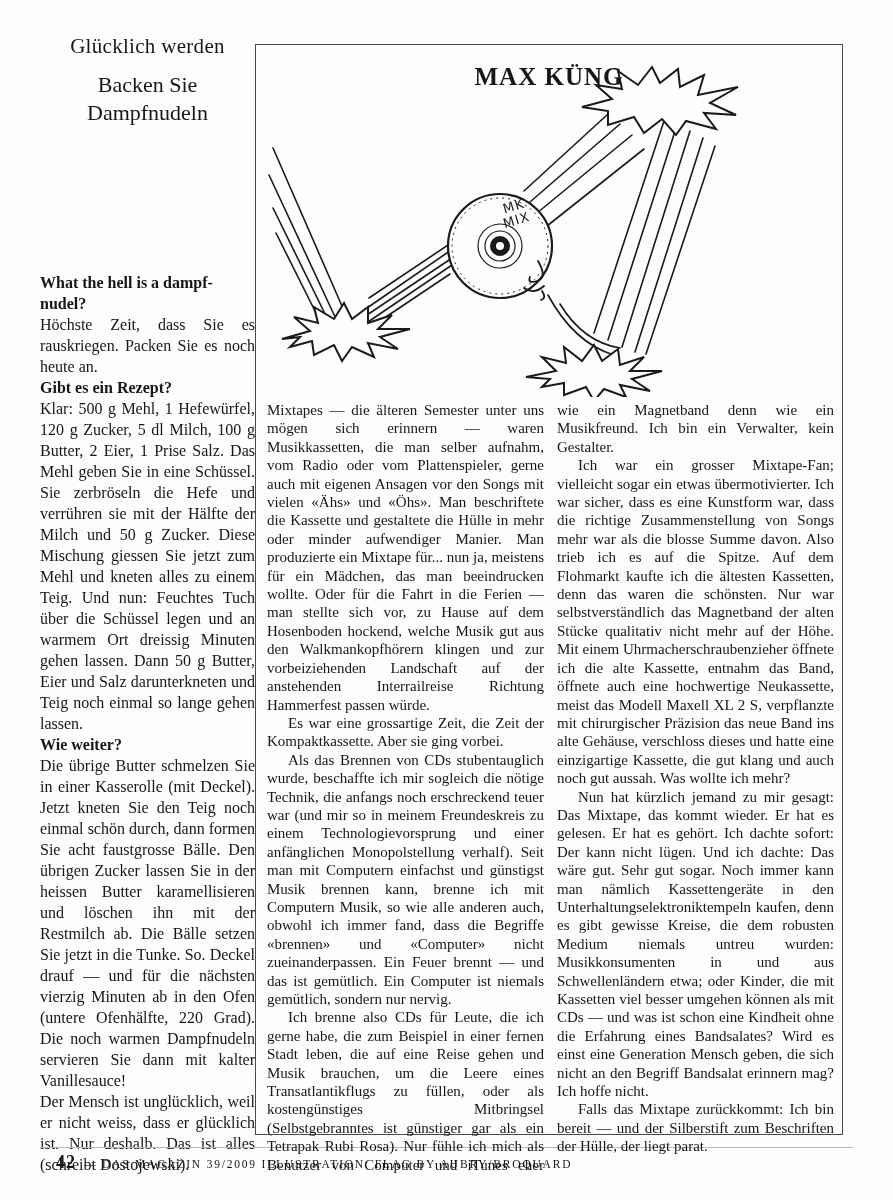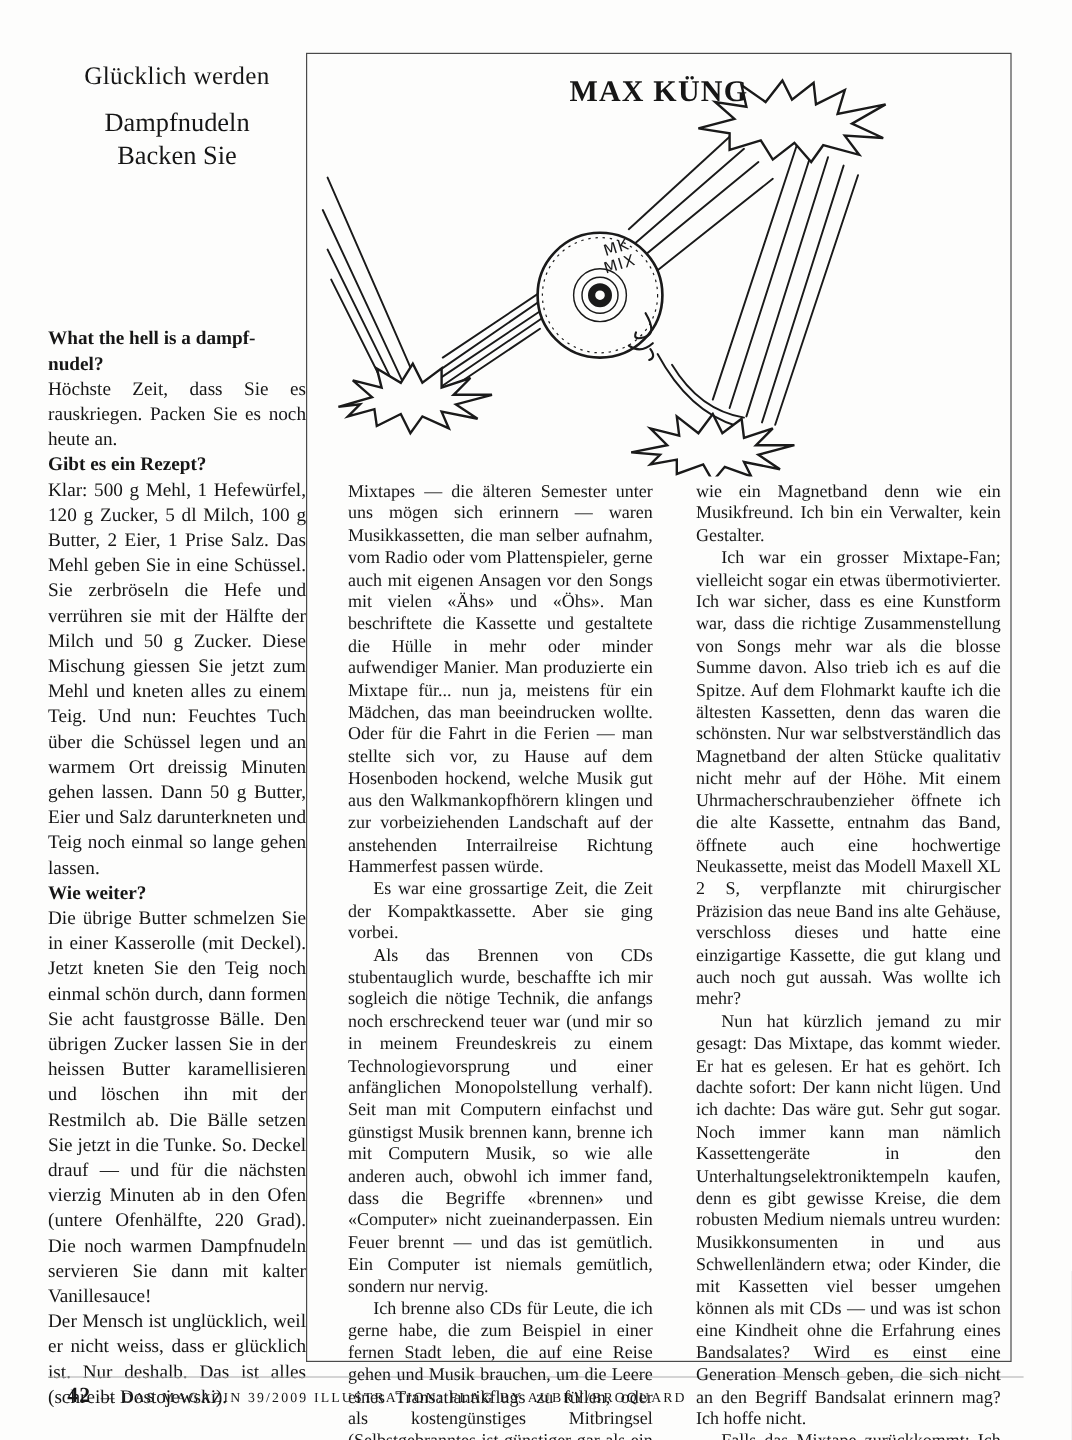--- a/index.html
+++ b/index.html
@@ -7,21 +7,21 @@
     position:relative;
     width:893px;height:1200px;
     background:#fdfdfc;
     margin:0 auto;
     font-family:"Liberation Serif", serif;
     color:#161616;
     overflow:hidden;
   }
   
   .side-head{
-    position:absolute;left:40px;top:51px;width:215px;
+    position:absolute;left:40px;top:34px;width:215px;
     text-align:center;
   }
   .kicker{font-size:21px;letter-spacing:.3px;}
   .issue{margin-top:16px;font-size:31px;line-height:30px;}
   .issue sup{font-size:15px;vertical-align:14px;margin-left:1px;}
   .issue .num{font-weight:bold;font-size:32px;margin-left:6px;}
   .side-title{margin-top:12px;font-size:22px;line-height:28px;}
   .side-qa{
     position:absolute;left:40px;top:272px;width:215px;
     font-size:16px;line-height:21px;text-align:justify;
@@ -39,42 +39,42 @@
     text-align:center;margin:0;
     font-size:25px;font-weight:bold;letter-spacing:1px;
     z-index:2;
   }
   .illustration{position:absolute;top:0;left:0;z-index:1;}
   .cols{
     position:absolute;top:356px;left:11px;right:8px;bottom:8px;
     display:flex;gap:13px;z-index:2;
   }
   .col{flex:1;font-size:15px;line-height:18.4px;text-align:justify;
-       hyphens:auto;margin-left:23px;-webkit-hyphens:auto;}
+       hyphens:auto;-webkit-hyphens:auto;}
   .col p{margin:0;}
   .col p.ind{text-indent:21px;}
   .col p.cont{text-align-last:justify;}
   
   .footer-rule{position:absolute;left:40px;top:1147px;width:813px;height:1px;background:#b9b9b9;}
   .footer{position:absolute;left:56px;top:1152px;white-space:nowrap;}
   .footer .pg{font-size:18px;font-weight:bold;letter-spacing:1px;}
   .footer .credit{font-size:11.5px;letter-spacing:1.8px;margin-left:4px;}
   svg text{font-family:"DejaVu Sans", sans-serif;}
 </style>
 </head>
 <body>
 
 <div class="page">
 
   <aside>
     <div class="side-head">
       <div class="kicker">Glücklich werden</div>
       <div class="side-title">
+        <div>Backen Sie</div>
         <div>Dampfnudeln</div>
-        <div>Backen Sie</div>
       </div>
     </div>
     <div class="side-qa">
       <p class="q">What the hell is a dampf-nudel?</p>
       <p class="a">Höchste Zeit, dass Sie es rauskriegen. Packen Sie es noch heute an.</p>
       <p class="q">Gibt es ein Rezept?</p>
       <p class="a">Klar: 500 g Mehl, 1 Hefewürfel, 120 g Zucker, 5 dl Milch, 100 g Butter, 2 Eier, 1 Prise Salz. Das Mehl geben Sie in eine Schüssel. Sie zerbröseln die Hefe und verrühren sie mit der Hälfte der Milch und 50 g Zucker. Diese Mischung giessen Sie jetzt zum Mehl und kneten alles zu einem Teig. Und nun: Feuchtes Tuch über die Schüssel legen und an warmem Ort dreissig Minuten gehen lassen. Dann 50 g Butter, Eier und Salz darunterkneten und Teig noch einmal so lange gehen lassen.</p>
       <p class="q">Wie weiter?</p>
       <p class="a">Die übrige Butter schmelzen Sie in einer Kasserolle (mit Deckel). Jetzt kneten Sie den Teig noch einmal schön durch, dann formen Sie acht faustgrosse Bälle. Den übrigen Zucker lassen Sie in der heissen Butter karamellisieren und löschen ihn mit der Restmilch ab. Die Bälle setzen Sie jetzt in die Tunke. So. Deckel drauf — und für die nächsten vierzig Minuten ab in den Ofen (untere Ofenhälfte, 220 Grad). Die noch warmen Dampfnudeln servieren Sie dann mit kalter Vanillesauce!</p>
       <p class="a">Der Mensch ist unglücklich, weil er nicht weiss, dass er glücklich ist. Nur deshalb. Das ist alles (schreibt Dostojewski).</p>

